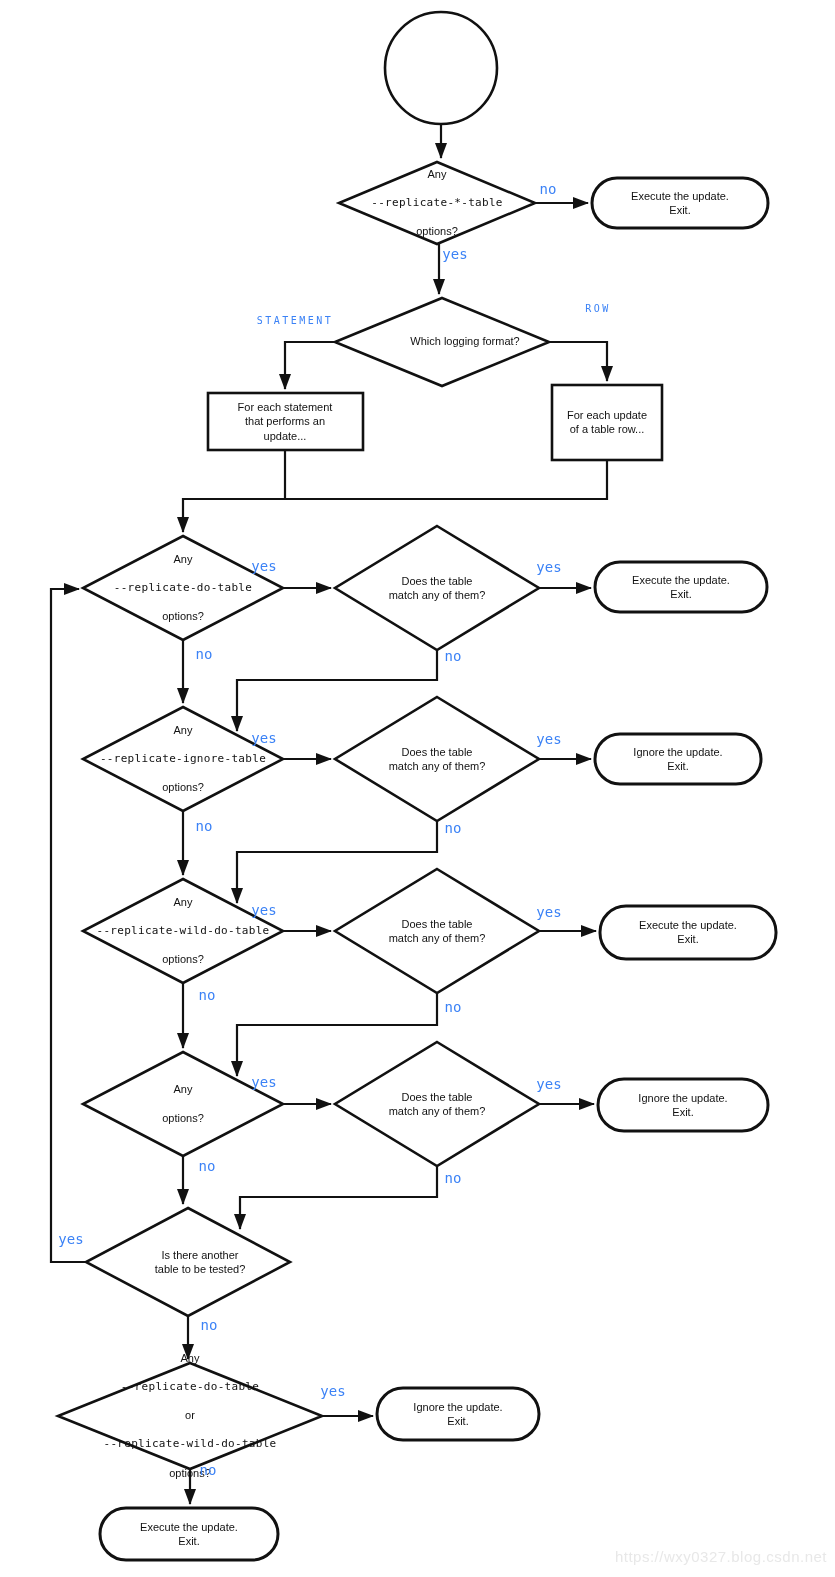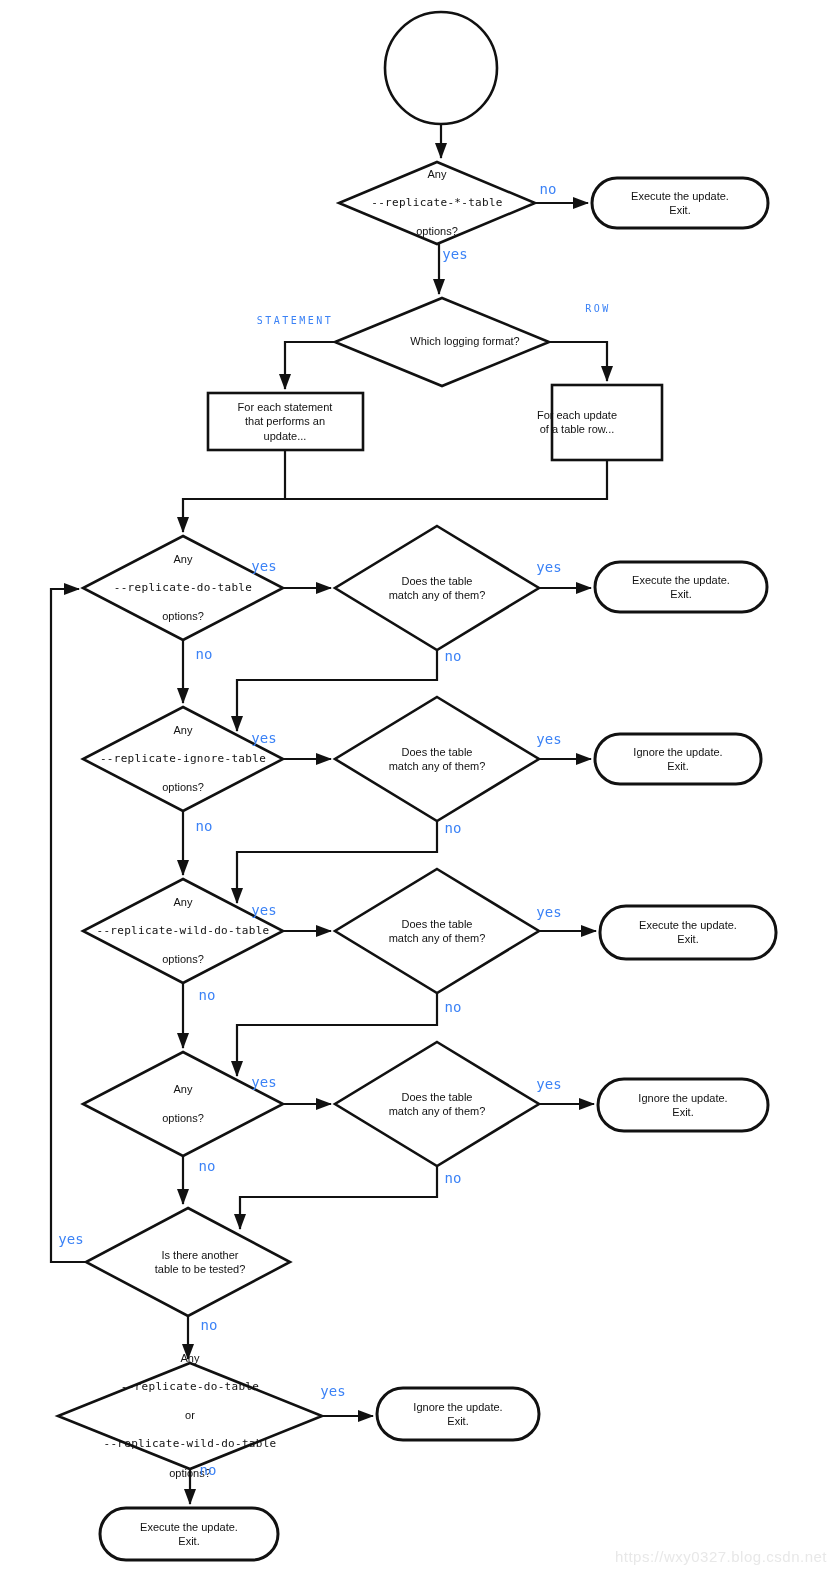--- a/index.html
+++ b/index.html
@@ -140,21 +140,21 @@
     <span class="ln">options?</span>
   </div>
 
   <div class="nodetext" style="left:680px;top:203px;width:170px">Execute the update.
 Exit.</div>
 
   <div class="nodetext" style="left:465px;top:341px;width:190px">Which logging format?</div>
 
   <div class="nodetext" style="left:285px;top:421px;width:124px">For each statement
 that performs an update...</div>
-  <div class="nodetext" style="left:577px;top:422px;width:92px">For each update
+  <div class="nodetext" style="left:607px;top:422px;width:92px">For each update
 of a table row...</div>
 
   <div class="nodetext" style="left:183px;top:588px;width:196px">
     <span class="ln">Any</span>
     <span class="ln code">--replicate-do-table</span>
     <span class="ln">options?</span>
   </div>
   <div class="nodetext" style="left:437px;top:588px;width:150px">Does the table
 match any of them?</div>
   <div class="nodetext" style="left:681px;top:587px;width:166px">Execute the update.

